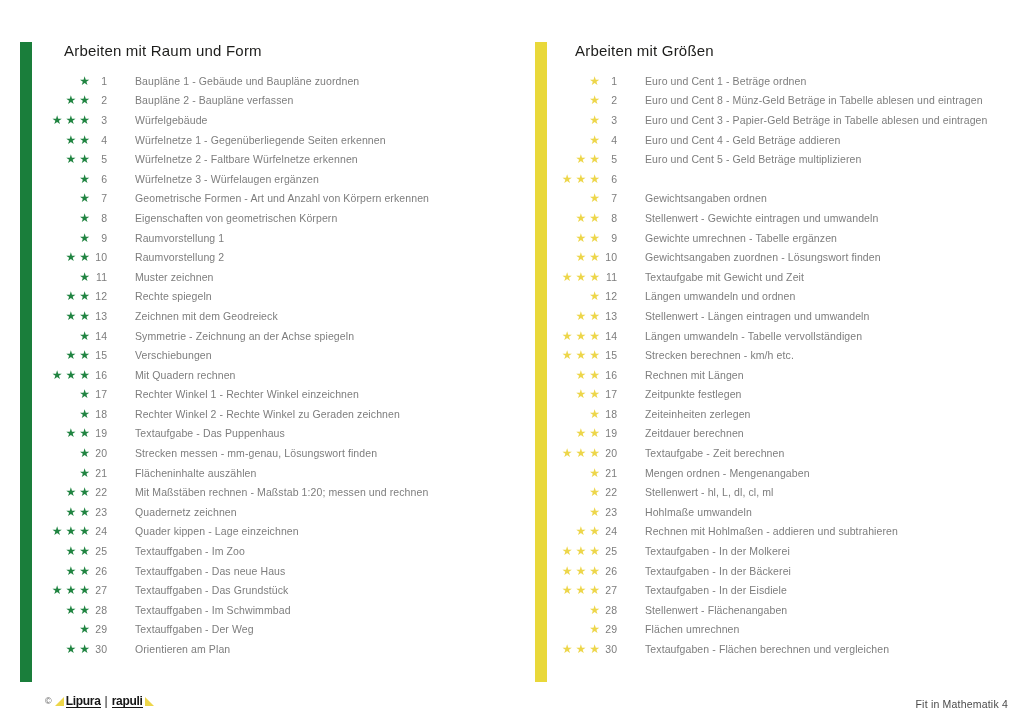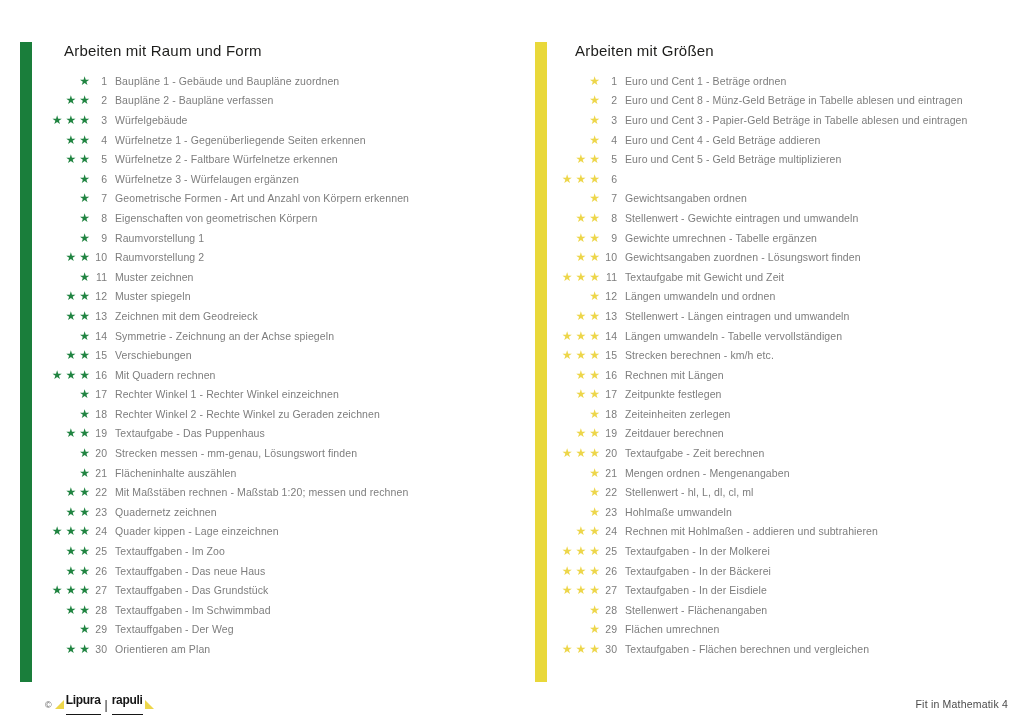--- a/index.html
+++ b/index.html
@@ -36,36 +36,36 @@
   .col-right .stars{width:65px;}
   .star{font-size:12px;line-height:1;}
   .col-left .star{color:var(--green-star);}
   .col-right .star{color:var(--yellow-star);}
 
   .num{
     width:17px;flex:0 0 auto;text-align:right;
     font-size:10.5px;color:var(--item-text);
   }
   .label{
-    margin-left:8px;white-space:nowrap;
+    margin-left:28px;white-space:nowrap;
     font-size:10.5px;color:var(--item-text);letter-spacing:.1px;
   }
 
   .footer{position:absolute;left:0;right:0;top:690px;height:24px;}
   .logo{
     position:absolute;left:45px;top:4px;
     display:flex;align-items:center;gap:3px;
   }
   .copy{font-size:9px;color:#5a5a5a;}
   .tri{width:0;height:0;border-style:solid;display:inline-block;}
   .tri-left{border-width:0 0 9px 9px;border-color:transparent transparent var(--yellow-star) transparent;margin-right:-1px;}
   .tri-right{border-width:9px 0 0 9px;border-color:transparent transparent transparent var(--yellow-star);margin-left:-1px;}
   .brand{
     font-size:12px;font-weight:700;color:#161616;letter-spacing:-.3px;
-    border-bottom:1.5px solid #161616;padding-bottom:8px;line-height:1;
+    border-bottom:1.5px solid #161616;padding-bottom:0;line-height:1;
   }
   .sep{font-size:12px;color:#161616;font-weight:400;margin:0 1px;}
   .page-label{
     position:absolute;right:16px;top:8px;
     font-size:10.5px;color:#4a4a4a;letter-spacing:.2px;margin-left:9px;
   }
 </style>
 </head>
 <body>
 
@@ -157,21 +157,21 @@
           </div>
           <div class="num">11</div>
           <div class="label">Muster zeichnen</div>
         </div>
         <div class="row">
           <div class="stars">
             <span class="star">★</span>
             <span class="star">★</span>
           </div>
           <div class="num">12</div>
-          <div class="label">Muster spiegeln</div>
+          <div class="label">Rechte spiegeln</div>
         </div>
         <div class="row">
           <div class="stars">
             <span class="star">★</span>
             <span class="star">★</span>
           </div>
           <div class="num">13</div>
           <div class="label">Zeichnen mit dem Geodreieck</div>
         </div>
         <div class="row">

